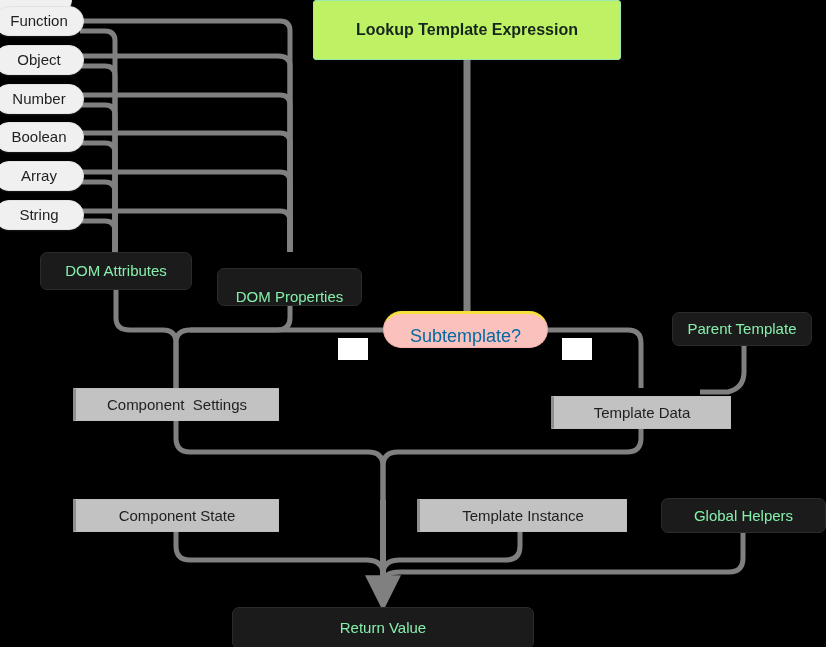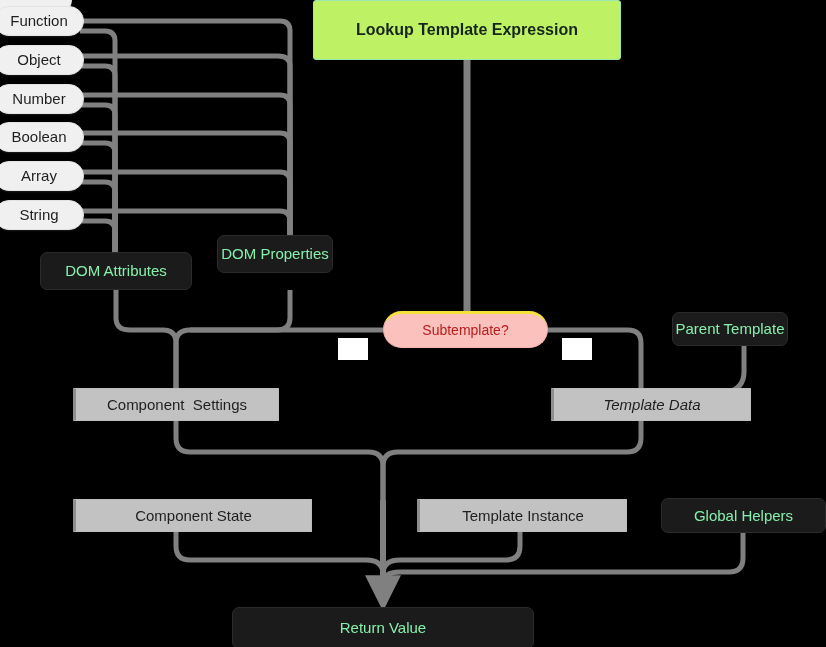--- a/index.html
+++ b/index.html
@@ -63,25 +63,26 @@
     background: #bef264;
     color: #16261c;
     border: 1px solid #9ae8b2;
     border-radius: 3px;
     font-size: 16px;
     font-weight: bold;
   }
   
   .pink {
     background: #fbc2bd;
-    color: #b91c1c;
+    color: #0369a1;
     border: 1px solid #f3b2ad;
     border-top: 3px solid #f5e03c;
     border-radius: 999px;
-    font-size: 14px;
+    font-size: 18px;
+    align-items: flex-end;
   }
   
   .edge-label {
     position: absolute;
     background: #ffffff;
     color: #111111;
     font-size: 11px;
     line-height: 14px;
     text-align: center;
     z-index: 6;
@@ -170,41 +171,41 @@
   </div>
 
   <div class="node green" style="left:313px; top:0px; width:308px; height:60px;">
     <span>Lookup Template Expression</span>
   </div>
 
   <div class="node dark" style="left:40px; top:252px; width:152px; height:38px;">
     <span>DOM Attributes</span>
   </div>
 
-  <div class="node dark" style="left:217px; top:235px; width:116px; height:38px;">
+  <div class="node dark" style="left:217px; top:268px; width:145px; height:38px;align-items:flex-end;">
     <span>DOM Properties</span>
   </div>
 
   <div class="node pink" style="left:383px; top:311px; width:165px; height:37px;">
     <span>Subtemplate?</span>
   </div>
 
-  <div class="node dark" style="left:672px; top:312px; width:116px; height:34px;">
+  <div class="node dark" style="left:672px; top:312px; width:140px; height:34px;">
     <span>Parent Template</span>
   </div>
 
   <div class="node gray" style="left:73px; top:388px; width:206px; height:33px;">
     <span>Component  Settings</span>
   </div>
 
-  <div class="node gray" style="left:551px; top:388px; width:200px; height:33px;font-style:italic;">
+  <div class="node gray" style="left:551px; top:396px; width:180px; height:33px;">
     <span>Template Data</span>
   </div>
 
-  <div class="node gray" style="left:73px; top:499px; width:239px; height:33px;">
+  <div class="node gray" style="left:73px; top:499px; width:206px; height:33px;">
     <span>Component State</span>
   </div>
 
   <div class="node gray" style="left:417px; top:499px; width:210px; height:33px;">
     <span>Template Instance</span>
   </div>
 
   <div class="node dark" style="left:661px; top:498px; width:165px; height:35px;">
     <span>Global Helpers</span>
   </div>

